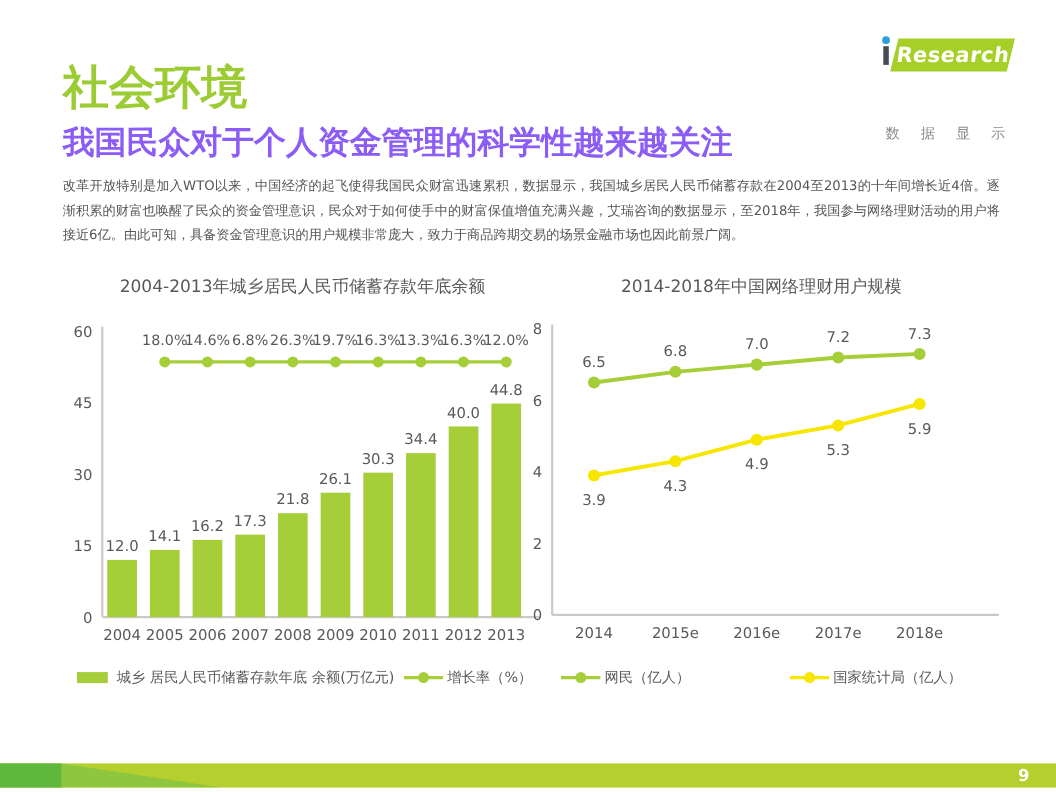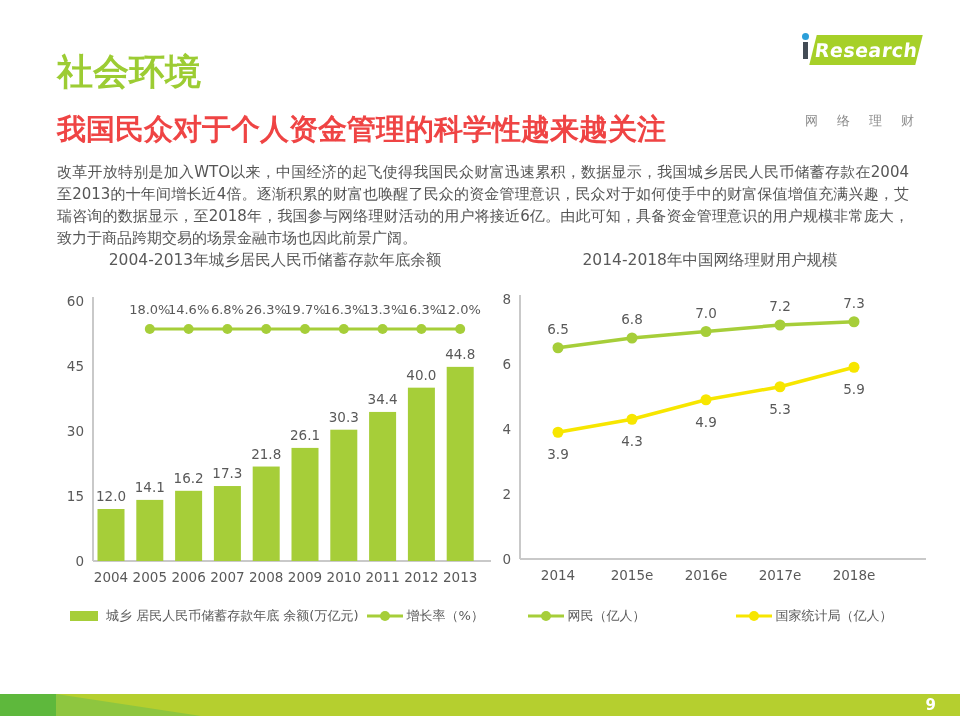--- a/index.html
+++ b/index.html
@@ -1,28 +1,28 @@
 <!DOCTYPE html>
 <html><head>
 <meta charset="utf-8">
 <style>
   * { box-sizing: border-box; }
   html,body { margin:0; padding:0; background:#e8e8e8; }
   body { font-family: "DejaVu Sans", "Liberation Sans", sans-serif; }
   .slide { position:relative; width:960px; height:720px; background:#ffffff; overflow:hidden; }
 
-  .page-title    { position:absolute; left:57px; top:24px;  font-size:36px; font-weight:bold; color:#9ccc33; }
-  .page-subtitle { position:absolute; left:57px; top:86px;  font-size:29px; font-weight:bold; color:#ef4444; white-space:nowrap; }
+  .page-title    { position:absolute; left:57px; top:24px;  font-size:42px; font-weight:bold; color:#9ccc33; }
+  .page-subtitle { position:absolute; left:57px; top:86px;  font-size:29px; font-weight:bold; color:#8b5cf6; white-space:nowrap; }
 
   .lead { position:absolute; left:57px; top:146px; width:852px;
-          font-size:15px; line-height:22px; color:#555555; text-align:justify; }
+          font-size:12px; line-height:22px; color:#555555; text-align:justify; }
 
   .chart-block { position:absolute; top:250px; width:440px; }
   .chart-block.left  { left:55px; }
-  .chart-block.right { left:490px; }
+  .chart-block.right { left:472px; }
   .chart-title { margin:0 0 12px 0; text-align:center; font-size:15.5px; font-weight:normal; color:#595959; white-space:nowrap; }
 
   svg text { font-family:"DejaVu Sans","Liberation Sans",sans-serif; }
 
   .legend-row  { display:flex; justify-content:center; align-items:center; margin-top:2px; font-size:13px; color:#595959; }
   .legend-item { display:inline-flex; align-items:center; gap:4px; white-space:nowrap; }
 
   .source { position:absolute; left:57px; top:648px; font-size:11.5px; color:#a6a6a6; }
 
   .footer-bar  { position:absolute; left:0; right:0; bottom:4px; height:22px; background:#b5cf2f; }
@@ -47,21 +47,21 @@
   <h1 class="page-title">社会环境</h1>
 
   <div class="logo">
     <div class="logo-mark">
       <span class="logo-i-dot"></span>
       <span class="logo-i-stem"></span>
       <div class="logo-banner">
         <span>Research</span>
       </div>
     </div>
-    <div class="logo-caption">网络理财</div>
+    <div class="logo-caption">数据显示</div>
   </div>
 
   <h2 class="page-subtitle">我国民众对于个人资金管理的科学性越来越关注</h2>
 
   <p class="lead">改革开放特别是加入WTO以来，中国经济的起飞使得我国民众财富迅速累积，数据显示，我国城乡居民人民币储蓄存款在2004至2013的十年间增长近4倍。逐渐积累的财富也唤醒了民众的资金管理意识，民众对于如何使手中的财富保值增值充满兴趣，艾瑞咨询的数据显示，至2018年，我国参与网络理财活动的用户将接近6亿。由此可知，具备资金管理意识的用户规模非常庞大，致力于商品跨期交易的场景金融市场也因此前景广阔。</p>
 
   <section class="chart-block left">
     <h3 class="chart-title">2004-2013年城乡居民人民币储蓄存款年底余额</h3>
     <div id="chart-left"><svg width="440" height="318" viewBox="0 0 440 318">
           <line x1="38" y1="14" x2="38" y2="278" stroke="#c9c9c9" stroke-width="2"></line>

